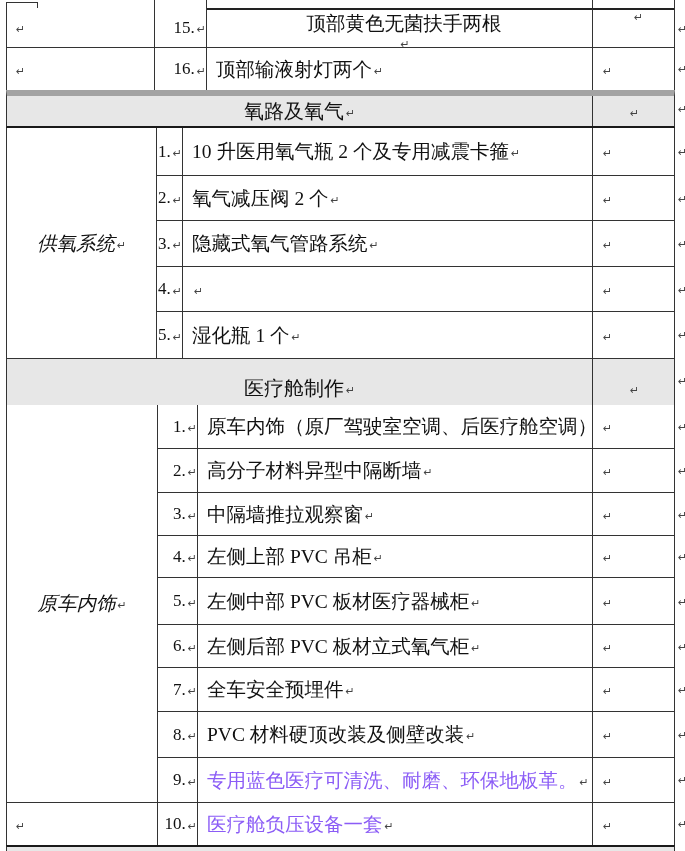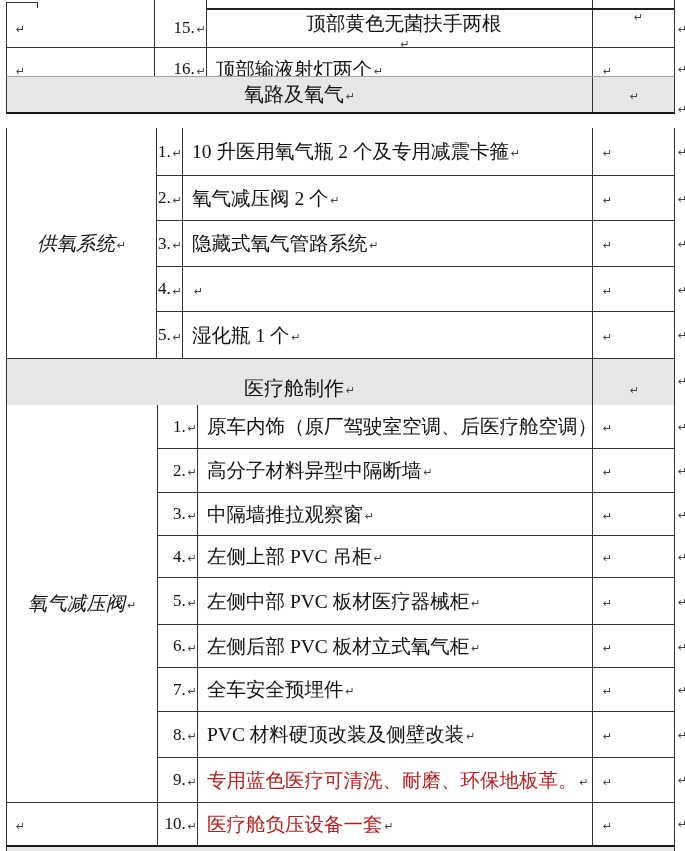--- a/index.html
+++ b/index.html
@@ -7,42 +7,42 @@
           font-family:"Liberation Serif","DejaVu Serif",serif;color:#111;}
   .sec{position:absolute;left:6px;width:669px;box-sizing:border-box;display:grid;
        border-left:1px solid #333;border-right:1px solid #333;background:#fff;}
   .c{box-sizing:border-box;display:flex;align-items:center;overflow:hidden;
      border-right:1px solid #333;border-bottom:1px solid #333;}
   .lastcol{border-right:none;}
   .lastrow{border-bottom:none;}
   .t2{border-top:2px solid #222;flex-direction:column;}
   
   #secA{top:8px;height:82px;grid-template-columns:148px 52px 386px auto;grid-template-rows:40px auto;}
-  #hdr1{top:76px;height:38px;border-top:1px solid #a3a3a3;border-bottom:2px solid #1a1a1a;
+  #hdr1{top:90px;height:38px;border-top:6px solid #a3a3a3;border-bottom:2px solid #1a1a1a;
         background:#e7e7e7;grid-template-columns:586px auto;}
   #secB{top:128px;height:230px;grid-template-columns:150px 26px 410px auto;
         grid-template-rows:48px 45px 46px 45px auto;}
   #hdr2{top:358px;height:63px;border-top:1px solid #333;border-bottom:3px solid #1a1a1a;
         background:#e7e7e7;grid-template-columns:586px auto;}
   #secC{top:405px;height:397px;grid-template-columns:151px 40px 395px auto;
         grid-template-rows:44px 44px 43px 42px 47px 43px 44px 46px auto;}
   #secD{top:802px;height:43px;border-top:1px solid #333;
         grid-template-columns:151px 40px 395px auto;grid-template-rows:auto;}
   #botbar{top:845px;height:6px;border-top:2px solid #1a1a1a;background:#e7e7e7;}
   .hdrcell{border-right:1px solid #333;display:flex;align-items:center;justify-content:center;}
   .hdrright{display:flex;align-items:center;justify-content:center;}
   .catcell{grid-row:1/10;display:flex;align-items:center;justify-content:center;font-style:italic;}
   #secB .catcell{grid-row:1/6;}
   
   .txt{font-size:19.5px;letter-spacing:0;white-space:nowrap;}
   .num{justify-content:flex-end;font-size:17px;}
   .desc{padding-left:9px;}
   .cat{font-size:19.5px;}
   .hdrtxt{font-size:20px;}
-  .red .txt{color:#b91c1c;}
+  .red .txt{color:#8b5cf6;}
   .emptyL{padding-left:7px;}
   .col4{padding-left:8px;}
   
   .pm{font-family:"DejaVu Sans",sans-serif;font-size:11px;color:#444;line-height:1;
       margin-left:2px;position:relative;top:2px;white-space:pre;}
   .pm-right{position:absolute;left:678px;transform:translateY(-50%);margin:0;top:auto;}
   
   .stub{position:absolute;background:#333;}
 </style>
 </head>
@@ -171,21 +171,21 @@
         <span class="hdrtxt">医疗舱制作</span>
         <span class="pm">↵</span>
       </div>
     <div class="hdrright">
         <span class="pm">↵</span>
       </div>
   </div>
 
   <div id="secC" class="sec">
     <div class="c catcell lastrow">
-        <span class="cat">氧气减压阀</span>
+        <span class="cat">原车内饰</span>
         <span class="pm">↵</span>
       </div>
 
     <div class="c num">
         <span>1.</span>
         <span class="pm">↵</span>
       </div>
     <div class="c desc">
         <span class="txt">原车内饰（原厂驾驶室空调、后医疗舱空调）</span>
       </div>

